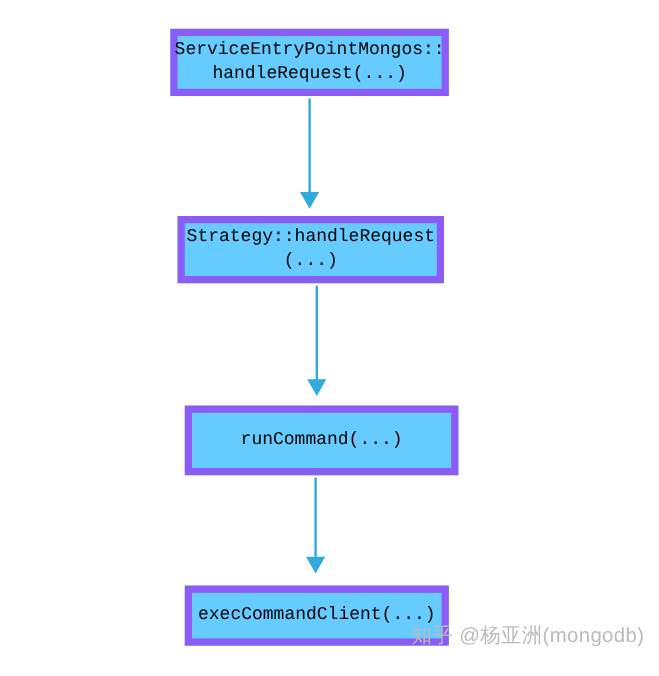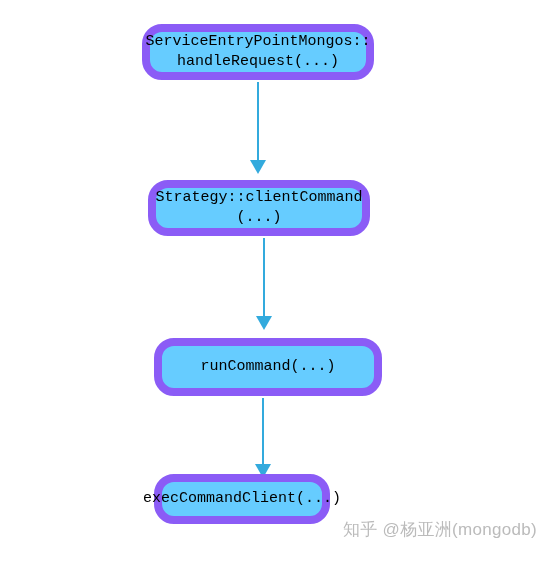--- a/index.html
+++ b/index.html
@@ -6,22 +6,22 @@
   body {
     width: 549px;
     height: 563px;
     background: #ffffff;
     position: relative;
     font-family: "Courier New", Consolas, monospace;
   }
   .node {
     position: absolute;
     background: #66ccff;
-    border: 8px solid #8b5cf6;
-    border-radius: 20px;
+    border: 6px solid #8b5cf6;
+    border-radius: 0;
     display: flex;
     align-items: center;
     justify-content: center;
     text-align: center;
     font-size: 15px;
     color: #000;
     line-height: 1.35;
     padding: 6px 10px;
     white-space: pre-line;
   }
@@ -53,24 +53,24 @@
   }
 </style>
 </head>
 <body>
 
 <div class="node" style="left:142px; top:24px; width:232px; height:56px;">ServiceEntryPointMongos::
 handleRequest(...)</div>
 
 <div class="arrow" style="left:257px; top:82px; height:90px;"></div>
 
-<div class="node" style="left:148px; top:180px; width:222px; height:56px;">Strategy::clientCommand
+<div class="node" style="left:148px; top:180px; width:222px; height:56px;">Strategy::handleRequest
 (...)</div>
 
 <div class="arrow" style="left:263px; top:238px; height:90px;"></div>
 
 <div class="node" style="left:154px; top:338px; width:228px; height:58px;">runCommand(...)</div>
 
 <div class="arrow" style="left:262px; top:398px; height:78px;"></div>
 
-<div class="node" style="left:154px; top:474px; width:176px; height:50px;">execCommandClient(...)</div>
+<div class="node" style="left:154px; top:488px; width:220px; height:50px;">execCommandClient(...)</div>
 
 <div class="watermark">知乎 @杨亚洲(mongodb)</div>
 
 </body></html>

